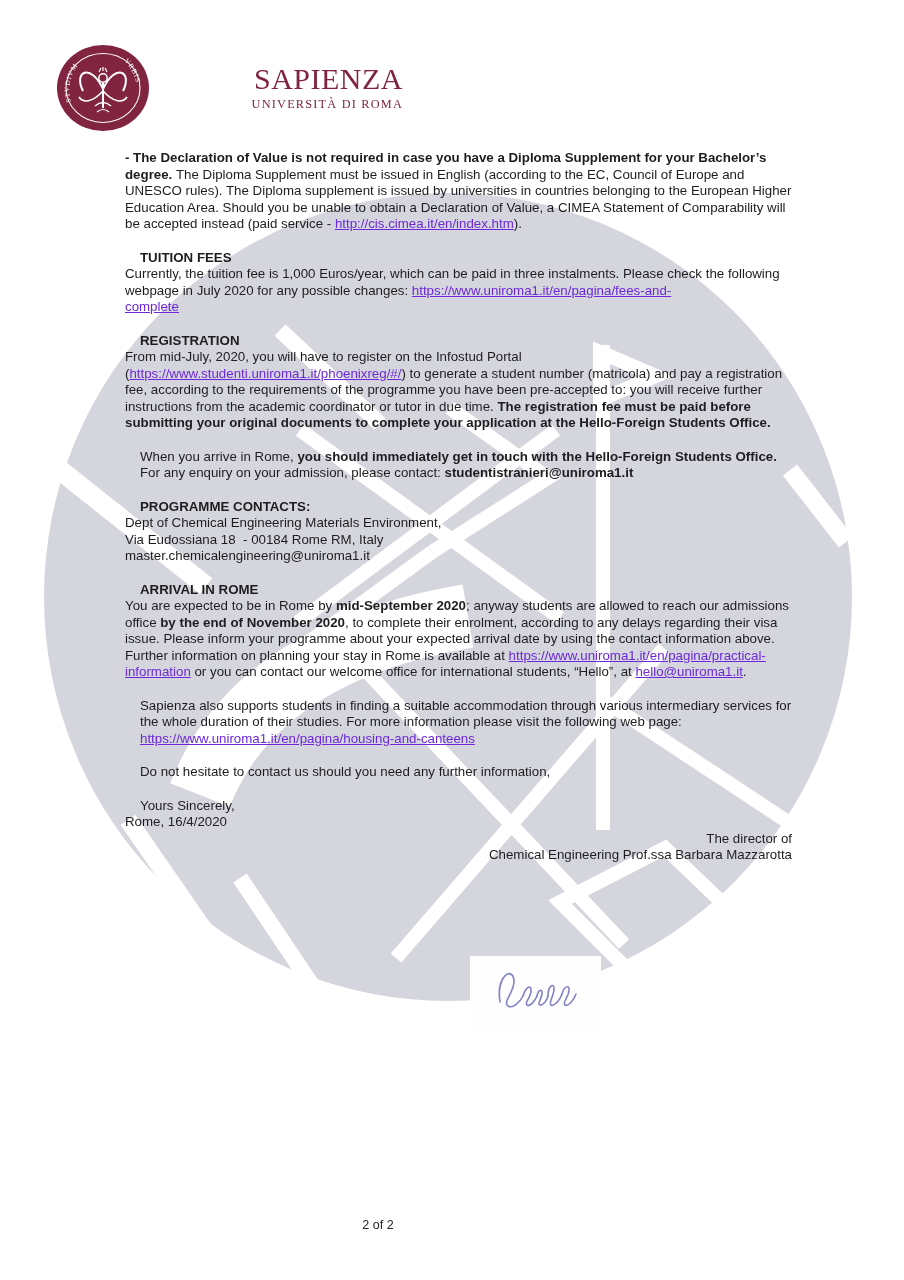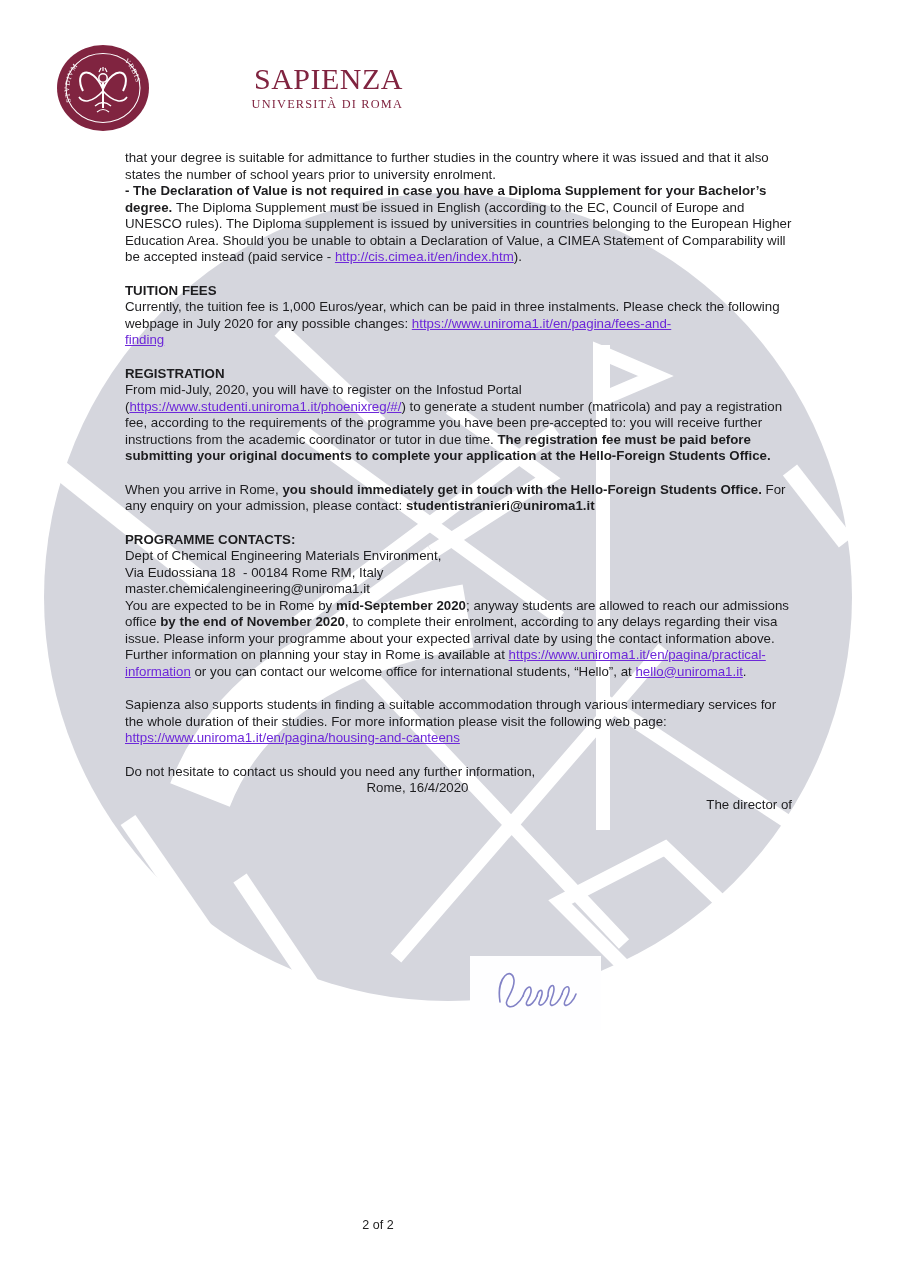--- a/index.html
+++ b/index.html
@@ -16,25 +16,25 @@
   .logo { position:absolute; left:56px; top:44px; z-index:2; }
   .seal { position:absolute; left:0; top:0; width:94px; height:88px; }
   .logo-text { position:absolute; left:87px; top:20px; width:260px; white-space:nowrap;
                font-family:Liberation Serif, serif; color:#802440;text-align:right; }
   .wordmark { font-size:30px; letter-spacing:0.5px; line-height:30px; }
   .subtitle { font-size:12.3px; letter-spacing:1.2px; margin-top:3px; margin-left:18px; }
   
   .letter { position:absolute; left:125px; top:150px; width:667px; z-index:1;
             font-size:13.3px; line-height:16.5px; }
   .letter p { margin:0; }
-  .letter p.gap { margin-top:17px; }
+  .letter p.gap { margin-top:17px;margin-left:15px; }
   .letter .head { font-weight:bold; }
   .letter .b { font-weight:bold; }
   .letter a { color:#6d28d9; text-decoration:underline; cursor:pointer; }
-  .align-date { text-align:center; padding-right:82px; }
+  .align-date { text-align:left; padding-right:82px; }
   .align-director { margin-left:158px; text-align:right; }
   
   .sig-box { position:absolute; left:470px; top:956px; width:131px; height:74px;
              background:#fefeff; z-index:2; }
   
   .footer { position:absolute; left:0; top:1218px; width:756px; text-align:center;
             font-size:12.5px; color:#222; z-index:1; }
 </style>
 </head>
 <body>
@@ -85,37 +85,39 @@
         <textPath href="#motto-right">VRBIS</textPath>
       </text>
     </svg>
     <div class="logo-text">
       <div class="wordmark">SAPIENZA</div>
       <div class="subtitle">UNIVERSITÀ DI ROMA</div>
     </div>
   </header>
 
   <main class="letter">
-      <p class=""><span>that your degree is suitable for admittance to further studies in the country where it was issued and that it also states the number of school years prior to university enrolment.</span></p>
       <p class=""><span class="b">- The Declaration of Value is not required in case you have a Diploma Supplement for your Bachelor’s degree. </span><span>The Diploma Supplement must be issued in English (according to the EC, Council of Europe and UNESCO rules). The Diploma supplement is issued by universities in countries belonging to the European Higher Education Area. Should you be unable to obtain a Declaration of Value, a CIMEA Statement of Comparability will be accepted instead (paid service - </span><a href="#">http://cis.cimea.it/en/index.htm</a><span>).</span></p>
       <p class="head gap"><span>TUITION FEES</span></p>
-      <p class=""><span>Currently, the tuition fee is 1,000 Euros/year, which can be paid in three instalments. Please check the following webpage in July 2020 for any possible changes: </span><a href="#">https://www.uniroma1.it/en/pagina/fees-and-</a><br><a href="#">finding</a></p>
+      <p class=""><span>Currently, the tuition fee is 1,000 Euros/year, which can be paid in three instalments. Please check the following webpage in July 2020 for any possible changes: </span><a href="#">https://www.uniroma1.it/en/pagina/fees-and-</a><br><a href="#">complete</a></p>
       <p class="head gap"><span>REGISTRATION</span></p>
       <p class=""><span>From mid-July, 2020, you will have to register on the Infostud Portal (</span><a href="#">https://www.studenti.uniroma1.it/phoenixreg/#/</a><span>) to generate a student number (matricola) and pay a registration fee, according to the requirements of the programme you have been pre-accepted to: you will receive further instructions from the academic coordinator or tutor in due time. </span><span class="b">The registration fee must be paid before submitting your original documents to complete your application at the Hello-Foreign Students Office.</span></p>
       <p class=" gap"><span>When you arrive in Rome, </span><span class="b">you should immediately get in touch with the Hello-Foreign Students Office. </span><span>For any enquiry on your admission, please contact: </span><span class="b">studentistranieri@uniroma1.it</span></p>
       <p class="head gap"><span>PROGRAMME CONTACTS:</span></p>
       <p class=""><span>Dept of Chemical Engineering Materials Environment,</span></p>
       <p class=""><span>Via Eudossiana 18&nbsp; - 00184 Rome RM, Italy</span></p>
       <p class=""><span>master.chemicalengineering@uniroma1.it</span></p>
+      <p class="head gap"><span>ARRIVAL IN ROME</span></p>
       <p class=""><span>You are expected to be in Rome by </span><span class="b">mid-September 2020</span><span>; anyway students are allowed to reach our admissions office </span><span class="b">by the end of November 2020</span><span>, to complete their enrolment, according to any delays regarding their visa issue. Please inform your programme about your expected arrival date by using the contact information above.</span></p>
       <p class=""><span>Further information on planning your stay in Rome is available at </span><a href="#">https://www.uniroma1.it/en/pagina/practical-information</a><span> or you can contact our welcome office for international students, “Hello”, at </span><a href="#">hello@uniroma1.it</a><span>.</span></p>
       <p class=" gap"><span>Sapienza also supports students in finding a suitable accommodation through various intermediary services for the whole duration of their studies. For more information please visit the following web page: </span><a href="#">https://www.uniroma1.it/en/pagina/housing-and-canteens</a></p>
       <p class=" gap"><span>Do not hesitate to contact us should you need any further information,</span></p>
+      <p class=" gap"><span>Yours Sincerely,</span></p>
       <p class=" align-date"><span>Rome, 16/4/2020</span></p>
       <p class=" align-director"><span>The director of</span></p>
+      <p class=" align-director"><span>Chemical Engineering Prof.ssa Barbara Mazzarotta</span></p>
     </main>
 
   <div class="sig-box">
     <svg viewBox="0 0 131 74" width="131" height="74" xmlns="http://www.w3.org/2000/svg">
       <g stroke="#8282c6" stroke-width="1.6" fill="none" stroke-linecap="round">
         <path d="M30,46 C26,20 42,10 44,24 C45,36 32,46 38,50 C43,53 50,46 53,40"></path>
         <path d="M53,40 C56,30 62,28 61,36 C60,43 54,47 57,49 C60,51 65,45 67,40"></path>
         <path d="M67,40 C68,34 73,32 72,38 C71,44 67,48 70,49 C73,50 77,44 78,40"></path>
         <path d="M78,40 C78,30 84,26 84,33 C84,40 78,47 81,49 C84,51 90,44 92,38"></path>
         <path d="M92,38 C94,30 100,28 99,35 C98,42 92,47 95,49 C98,51 104,44 106,38"></path>

